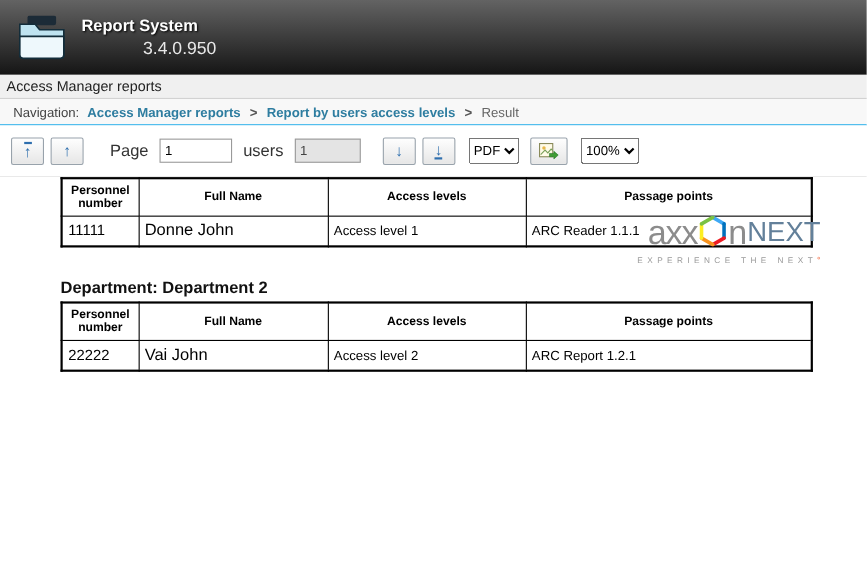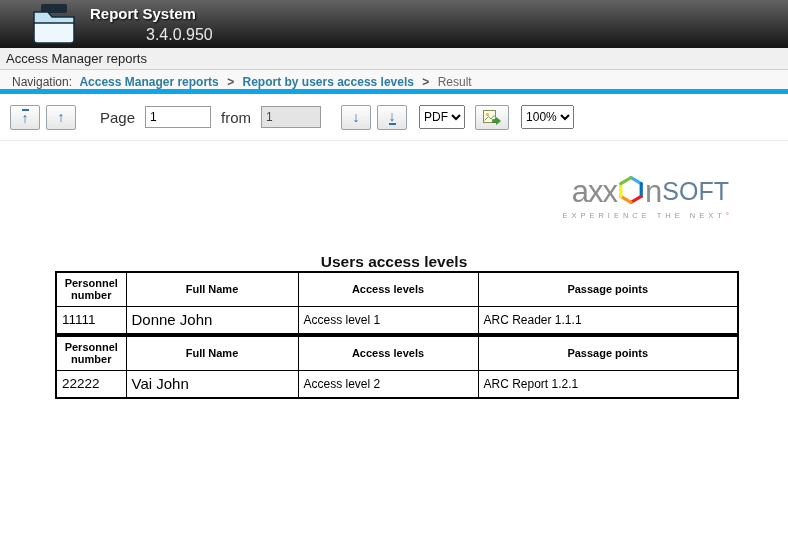--- a/index.html
+++ b/index.html
@@ -1,33 +1,33 @@
 <!DOCTYPE html>
 <html><head>
 <meta charset="utf-8">
 <style>
   * { margin:0; padding:0; box-sizing:border-box; }
   html,body { width:788px; height:533px; }
   body { font-family:"Liberation Sans", sans-serif; background:#fff; overflow:hidden; }
 
   
-  .app-header { height:48px; background:linear-gradient(#636363, #151515);
-    display:flex; align-items:center; padding-left:32px; }
+  .app-header { height:68px; background:linear-gradient(#636363, #151515);
+    display:flex; align-items:center; padding-left:16px; }
   .folder-icon-wrap { width:44px; height:40px; flex:0 0 auto; }
   .title-block { margin-left:14px; color:#fff; }
   .app-title { font-size:15px; font-weight:bold; text-shadow:1px 1px 2px #000; }
   .app-version { font-size:16px; color:#e8e8e8; margin-top:4px; margin-left:56px; }
 
   
   .subheader { height:22px; line-height:22px; background:#f0f0f0;
     border-bottom:1px solid #d2d2d2; font-size:13px; color:#222; padding-left:6px; }
 
   
   .navbar { height:24px; line-height:24px; background:#f8f8f8;
-    border-bottom:5px solid #0ea5e9; font-size:12px; color:#444; padding-left:12px; }
+    border-bottom:1px solid #0ea5e9; font-size:12px; color:#444; padding-left:12px; }
   .navbar .crumb-link { color:#2e7da0; font-weight:bold; text-decoration:none; cursor:pointer; }
   .navbar .crumb-sep { color:#555; margin:0 5px; font-weight:bold; }
   .navbar .crumb-current { color:#666; }
   .navbar .nav-label { color:#444; margin-right:4px; }
 
   
   .toolbar { height:47px; display:flex; align-items:center; gap:6px;
     padding:0 10px; border-bottom:1px solid #e9e9e9; background:#fff; }
   .tb-btn { width:30px; height:25px; border:1px solid #98a2ab; border-radius:2px;
     background:linear-gradient(#fefefe,#e6e6e6); display:flex; align-items:center;
@@ -42,21 +42,21 @@
   .tb-select { height:24px; font-size:12px; margin-left:6px;
     font-family:"Liberation Sans", sans-serif; }
   .tb-export { width:34px; height:25px; border:1px solid #98a2ab; border-radius:2px;
     background:linear-gradient(#fefefe,#e6e6e6); display:flex; align-items:center;
     justify-content:center; cursor:pointer; margin-left:4px; }
   .spacer-sm { width:8px; }
 
   
   .content { position:relative; height:376px; background:#fff; }
 
-  .logo { position:absolute; top:34px; right:59px; text-align:right; }
+  .logo { position:absolute; top:34px; right:42px; text-align:right; }
   .logo-line { display:flex; align-items:center; justify-content:flex-end; }
   .logo-gray { font-size:31px; color:#8c8c8c; letter-spacing:-1px; line-height:1; }
   .logo-soft { font-size:25px; color:#63809a; letter-spacing:0px; line-height:1; margin-left:1px; }
   .logo-hex { margin:0 1px; position:relative; top:1px; }
   .logo-tagline { font-size:7.5px; letter-spacing:4px; color:#9a9a9a; margin-top:4px;
     white-space:nowrap; }
   .logo-tm { color:#f1592a; font-size:8px; letter-spacing:0; }
 
   .report-title { text-align:center; font-size:15.5px; font-weight:bold; color:#111;
     padding-top:112px; }
@@ -105,21 +105,21 @@
 <div class="toolbar">
   <div class="tb-btn">
     <span class="arrow-glyph bar-top">↑</span>
   </div>
   <div class="tb-btn">
     <span class="arrow-glyph">↑</span>
   </div>
   <span class="spacer-sm"></span>
   <span class="tb-label">Page</span>
   <input class="tb-input" type="text" value="1" style="">
-  <span class="tb-label">from</span>
+  <span class="tb-label">users</span>
   <input class="tb-input" type="text" disabled="" value="1" style="">
   <span class="spacer-sm"></span>
   <div class="tb-btn">
     <span class="arrow-glyph">↓</span>
   </div>
   <div class="tb-btn">
     <span class="arrow-glyph bar-bottom">↓</span>
   </div>
   <select class="tb-select">
     <option>PDF</option>
@@ -146,28 +146,27 @@
         <svg width="26" height="28" viewBox="0 0 24 26">
           <polyline points="12,1.5 21.5,7" fill="none" stroke="#3fa9f5" stroke-width="3" stroke-linecap="round"></polyline>
           <polyline points="21.5,7 21.5,19" fill="none" stroke="#0071bc" stroke-width="3" stroke-linecap="round"></polyline>
           <polyline points="21.5,19 12,24.5" fill="none" stroke="#ed1c24" stroke-width="3" stroke-linecap="round"></polyline>
           <polyline points="12,24.5 2.5,19" fill="none" stroke="#f7931e" stroke-width="3" stroke-linecap="round"></polyline>
           <polyline points="2.5,19 2.5,7" fill="none" stroke="#fcee21" stroke-width="3" stroke-linecap="round"></polyline>
           <polyline points="2.5,7 12,1.5" fill="none" stroke="#7ac143" stroke-width="3" stroke-linecap="round"></polyline>
         </svg>
       </span>
       <span class="logo-gray">n</span>
-      <span class="logo-soft">SOFT</span>
+      <span class="logo-soft">NEXT</span>
     </div>
     <div class="logo-tagline">
       <span>EXPERIENCE THE NEXT</span><span class="logo-tm">°</span>
     </div>
   </div>
 
-  <div class="report-title">Users access levels</div>
 
   <table class="report">
     <colgroup>
       <col style="width:70px">
         <col style="width:172px">
         <col style="width:180px">
         <col style="width:260px">
     </colgroup>
     <thead>
       <tr>
@@ -180,20 +179,21 @@
     <tbody>
       <tr>
         <td class="cell-personnel">11111</td>
         <td class="cell-fullname">Donne John</td>
         <td class="cell-access">Access level 1</td>
         <td class="cell-passage">ARC Reader 1.1.1</td>
       </tr>
     </tbody>
   </table>
 
+  <div class="dept-heading">Department: Department 2</div>
   <table class="report">
     <colgroup>
       <col style="width:70px">
         <col style="width:172px">
         <col style="width:180px">
         <col style="width:260px">
     </colgroup>
     <thead>
       <tr>
         <th>Personnel number</th>

